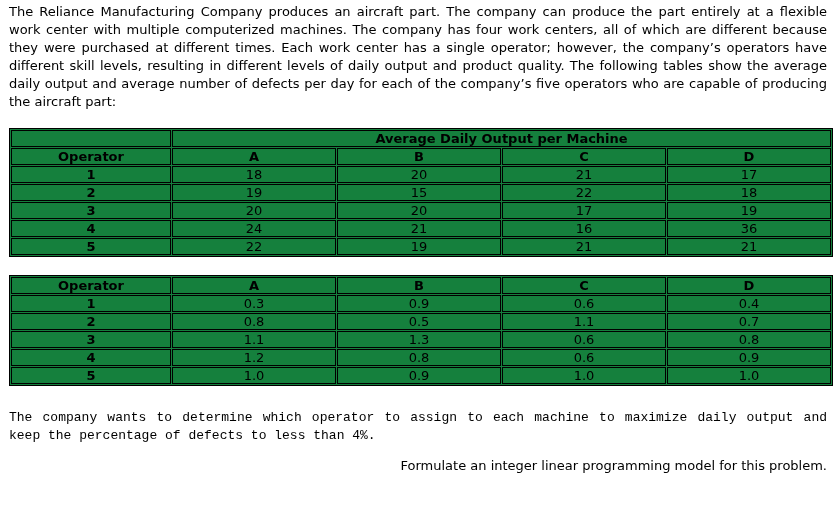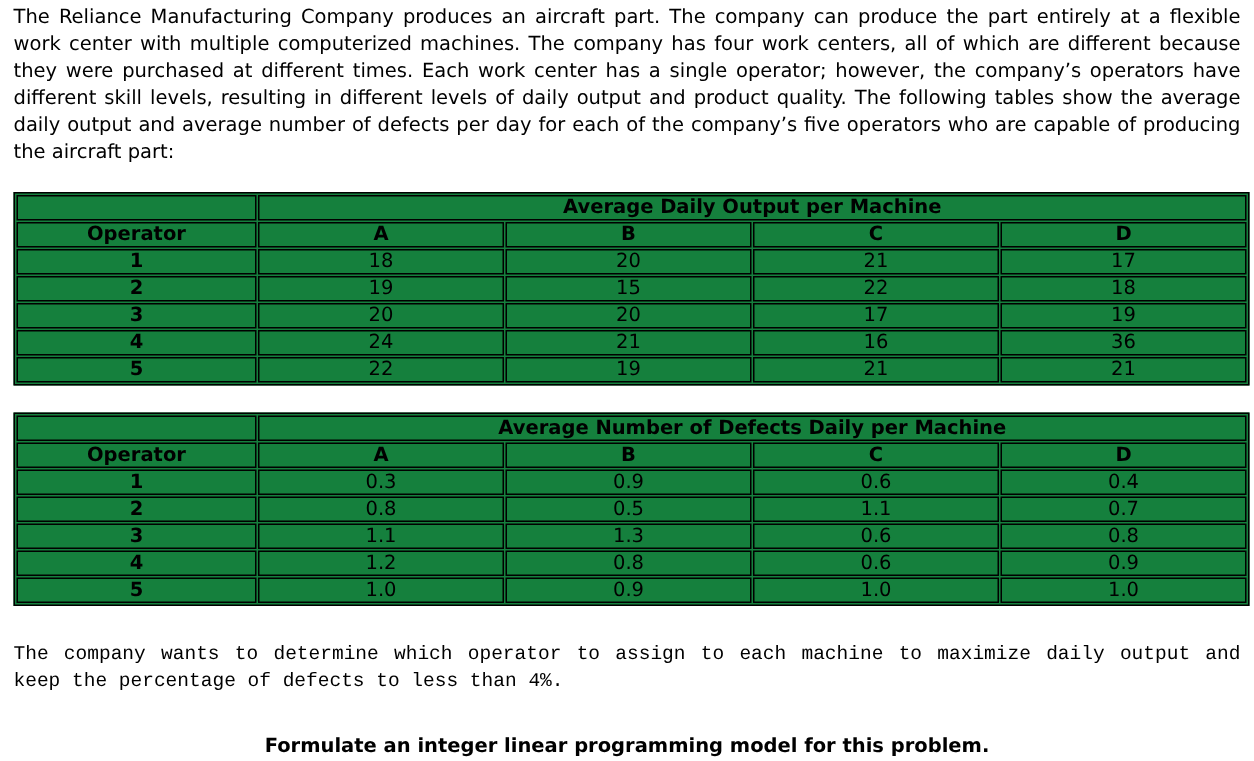--- a/index.html
+++ b/index.html
@@ -17,21 +17,21 @@
     padding: 3px 9px 0 9px;
     overflow: hidden;
   }
   .para {
     text-align: justify;
     line-height: 18px;
     margin: 0;
   }
   .intro { margin-bottom: 17px; }
   .goal  { margin-top: 23px; font-family: Liberation Mono, monospace; }
-  .task  { margin-top: 26px; text-align: center; font-weight: bold; }
+  .task  { margin-top: 12px; text-align: right; }
 
   table.grid {
     border-collapse: separate;
     border-spacing: 1px;
     border: 1px solid #000000;
     width: 818px;
     table-layout: fixed;
     background: #15803d;
   }
   table.grid + table.grid { margin-top: 18px; }
@@ -116,24 +116,20 @@
 
 <table class="grid">
   <colgroup>
     <col class="op-col">
       <col class="m-col">
       <col class="m-col">
       <col class="m-col">
       <col class="m-col">
   </colgroup>
   <tbody>
-      <tr>
-    <th></th>
-    <th colspan="4">Average Number of Defects Daily per Machine</th>
-  </tr>
   <tr>
     <th>Operator</th>
     <th>A</th>
     <th>B</th>
     <th>C</th>
     <th>D</th>
   </tr>
   <tr>
     <td class="op">1</td>
     <td>0.3</td>

